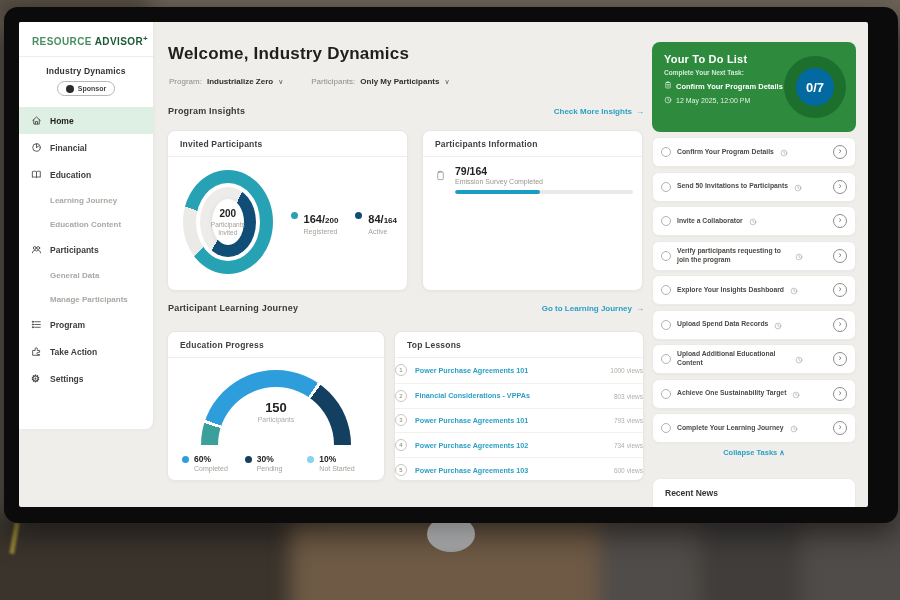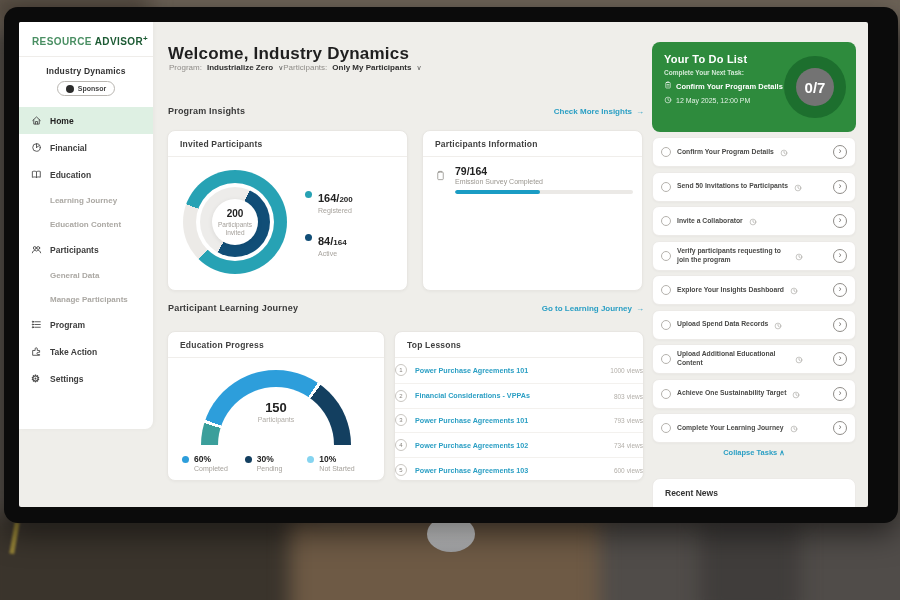--- a/index.html
+++ b/index.html
@@ -40,21 +40,21 @@
   .nav-item.active { background:#def0e3; color:#222; }
   .nav-sub { display:flex; align-items:center; height:24px; padding-left:31px;
              font-size:8px; font-weight:bold; color:#aba8a3; cursor:pointer; }
   .ic { width:11px; height:11px; display:inline-flex; }
   .ic svg { width:11px; height:11px; stroke:#4a4a4a; fill:none; stroke-width:1.3; stroke-linecap:round; stroke-linejoin:round; }
   .gear { font-size:10px; line-height:11px; color:#4a4a4a; }
 
   
   .main { position:absolute; left:148px; top:0; width:477px; }
   .welcome { position:absolute; left:1px; top:22px; font-size:17px; font-weight:bold; color:#1f1f1f; letter-spacing:.2px; }
-  .filters { position:absolute; left:2px; top:41px; display:flex; align-items:flex-start; }
+  .filters { position:absolute; left:2px; top:55px; display:flex; gap:28px; align-items:flex-start; }
   .filter { display:flex; gap:5px; align-items:center; font-size:8px; color:#8f8c88; cursor:pointer; }
   .filter b { color:#2e2e2e; font-size:8px; }
   .chev { color:#555; font-size:7px; }
   .secrow { position:absolute; left:1px; width:476px; display:flex; justify-content:space-between; align-items:center; }
   .sec1 { top:84px; } .sec2 { top:281px; }
   .sectitle { font-size:9px; font-weight:bold; color:#3a3a3a; letter-spacing:.2px; }
   .seclink { font-size:8px; font-weight:bold; color:#2b9fc4; cursor:pointer; display:flex; gap:4px; align-items:center; }
 
   .card { position:absolute; background:#fff; border:1px solid #e8e6e2; border-radius:8px;
           box-shadow:0 1px 3px rgba(0,0,0,.04); overflow:hidden; }
@@ -65,21 +65,21 @@
   .donut { position:relative; width:104px; height:104px; }
   .donut .o { position:absolute; inset:0; border-radius:50%;
               background:conic-gradient(from 290deg,#27a2b4 0deg 295deg,#eceae7 295deg 360deg); }
   .donut .og { position:absolute; inset:13px; border-radius:50%; background:#fff; }
   .donut .i { position:absolute; inset:17px; border-radius:50%;
               background:conic-gradient(from 25deg,#114e77 0deg 185deg,#edecea 185deg 360deg); }
   .donut .ig { position:absolute; inset:29px; border-radius:50%; background:#fff; box-shadow:0 1px 5px rgba(0,0,0,.08); }
   .donut .ctr { position:absolute; inset:29px; display:flex; flex-direction:column; align-items:center; justify-content:center; text-align:center; }
   .donut .ctr .v { font-size:10px; font-weight:bold; color:#222; }
   .donut .ctr .l { font-size:6.5px; color:#a39f99; width:40px; line-height:1.2; margin-top:2px; }
-  .inv-legend { margin-left:18px; display:flex; flex-direction:column; gap:17px; }
+  .inv-legend { margin-left:18px; display:flex; flex-direction:row; gap:17px; }
   .inv-li { display:flex; gap:6px; }
   .inv-li .dot { width:7px; height:7px; border-radius:50%; margin-top:3px; }
   .dot-teal { background:#27a2b4; } .dot-navy { background:#114e77; }
   .inv-li .big { font-size:11px; font-weight:bold; color:#222; }
   .inv-li .small { font-size:8px; font-weight:bold; color:#222; }
   .inv-li .lab { font-size:7px; color:#a7a39d; margin-top:1px; }
 
   .card-pinfo { left:255px; top:108px; width:221px; height:161px; }
   .pinfo-body { padding:8px 14px 0 12px; display:flex; flex-direction:row; gap:9px; }
   .stat { display:flex; gap:8px; }
@@ -118,22 +118,22 @@
   .right { position:absolute; left:633px; top:0; width:204px; }
   .todo-hero { position:absolute; left:0; top:20px; width:204px; height:90px; background:#2e8b3d;
                border-radius:8px; padding:11px 12px; color:#fff; }
   .todo-hero .ti { font-size:11px; font-weight:bold; letter-spacing:.2px; }
   .todo-hero .su { font-size:6.5px; color:#d2e9d5; margin-top:4px; font-weight:bold; }
   .todo-hero .task,.todo-hero .date { display:flex; gap:4px; align-items:center; margin-top:5px; }
   .todo-hero .task { font-size:7.5px; font-weight:bold; }
   .todo-hero .date { font-size:7px; color:#e3f2e5; }
   .wic svg { width:8px; height:8px; stroke:#fff; fill:none; stroke-width:1.2; stroke-linecap:round; }
   .ring { position:absolute; right:10px; top:14px; width:62px; height:62px; border-radius:50%; background:#1d6f2e; }
-  .ring .in { position:absolute; inset:12px; border-radius:50%; background:#737373;
-              display:flex; align-items:center; justify-content:center; font-size:15px; font-weight:bold; color:#fff; }
+  .ring .in { position:absolute; inset:12px; border-radius:50%; background:#0369a1;
+              display:flex; align-items:center; justify-content:center; font-size:13px; font-weight:bold; color:#fff; }
   .tasks { position:absolute; left:0; top:115px; width:204px; }
   .trow { background:#fff; border:1px solid #eceae7; border-radius:7px; margin-bottom:4.5px;
           padding:5px 8px; display:flex; align-items:center; gap:6px; min-height:28px;
           box-shadow:0 1px 2px rgba(0,0,0,.03); cursor:pointer; }
   .cbox { width:10px; height:10px; border:1.2px solid #b5b2ad; border-radius:50%; flex:none; }
   .tlabel { font-size:6.8px; font-weight:bold; color:#4a4a48; line-height:1.3; white-space:nowrap; }
   .trow.wrap .tlabel { white-space:normal; max-width:112px; }
   .clock svg { width:8px; height:8px; stroke:#9b9893; fill:none; stroke-width:1.1; stroke-linecap:round; }
   .spacer { flex:1; }
   .chevbtn { width:14px; height:14px; border:1.3px solid #8f8c88; border-radius:50%; color:#6f6c68;

